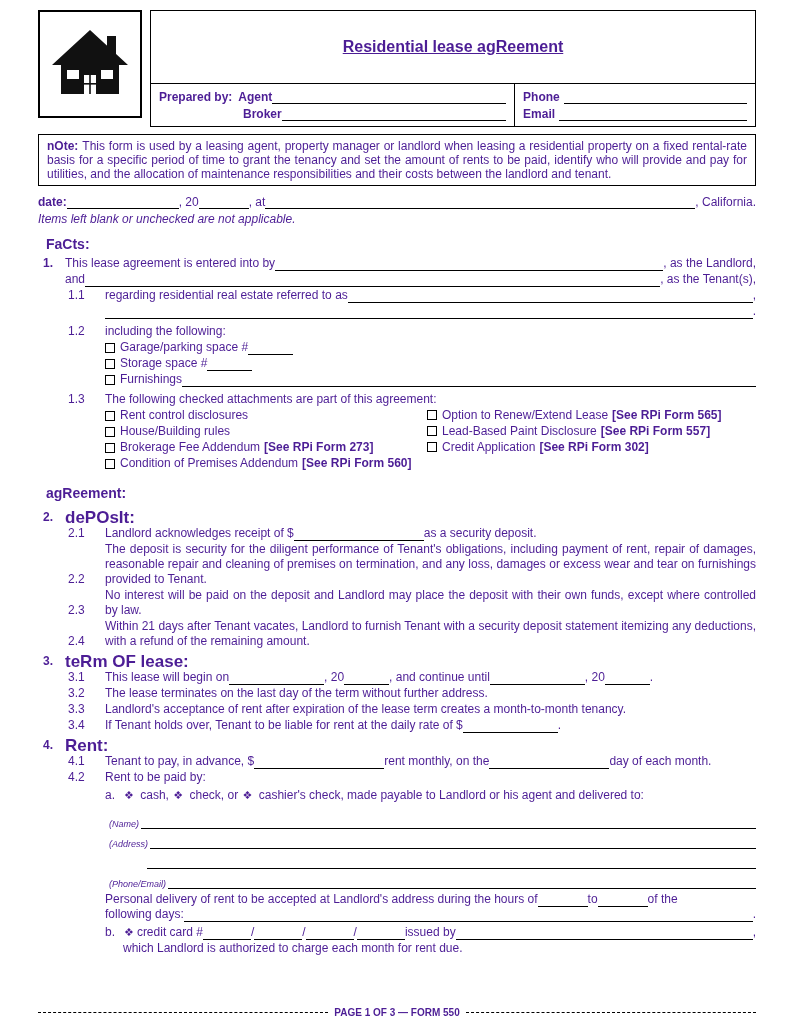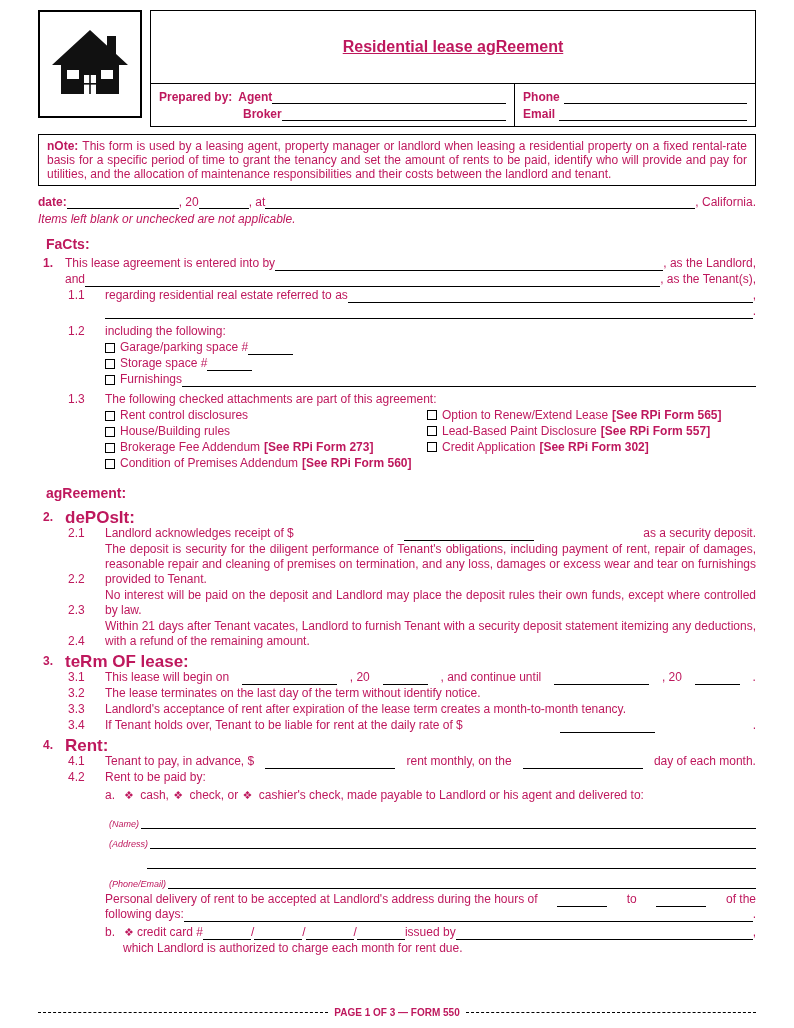--- a/index.html
+++ b/index.html
@@ -1,22 +1,22 @@
 <!DOCTYPE html>
 <html><head>
 <meta charset="utf-8">
 <style>
   html,body{margin:0;padding:0;background:#e8e8e8;}
   .page{
-    width:794px;height:1028px;box-sizing:border-box;background:#fff;color:#be185d;
+    width:794px;height:1028px;box-sizing:border-box;background:#fff;color:#4c1d95;
     font-family:"Liberation Sans",sans-serif;font-size:12px;position:relative;
     padding:10px 38px 0 38px;margin:0 auto;overflow:hidden;
   }
   .b{font-weight:bold;}
-  .row{display:flex;align-items:flex-end;justify-content:space-between;}
+  .row{display:flex;align-items:flex-end;}
   .grow{flex:1;}
   .bl{border-bottom:1px solid #000;height:4px;flex:none;display:inline-block;}
   .bl.grow{flex:1;}
   .w45{width:45px;}.w48{width:48px;}.w50{width:50px;}.w95{width:95px;}
   .w112{width:112px;}.w120{width:120px;}.w130{width:130px;}
 
   
   .header{display:flex;gap:8px;}
   .logo-box{width:100px;height:104px;border:2px solid #000;flex:none;display:flex;align-items:center;justify-content:center;}
   .header-right{flex:1;display:flex;flex-direction:column;}
@@ -245,21 +245,21 @@
       <span class="bl w130"></span>
       <span>as a security deposit.</span>
     </div>
   </div>
   <div class="clause sub">
     <span class="n2">2.2</span>
     <div class="grow just">The deposit is security for the diligent performance of Tenant's obligations, including payment of rent, repair of damages, reasonable repair and cleaning of premises on termination, and any loss, damages or excess wear and tear on furnishings provided to Tenant.</div>
   </div>
   <div class="clause sub">
     <span class="n2">2.3</span>
-    <div class="grow just">No interest will be paid on the deposit and Landlord may place the deposit rules their own funds, except where controlled by law.</div>
+    <div class="grow just">No interest will be paid on the deposit and Landlord may place the deposit with their own funds, except where controlled by law.</div>
   </div>
   <div class="clause sub">
     <span class="n2">2.4</span>
     <div class="grow just">Within 21 days after Tenant vacates, Landlord to furnish Tenant with a security deposit statement itemizing any deductions, with a refund of the remaining amount.</div>
   </div>
 
   <div class="clause" style="margin-top:5px;">
     <span class="n1">3.</span>
     <span class="chead">teRm OF lease:</span>
   </div>
@@ -272,21 +272,21 @@
       <span class="bl w45"></span>
       <span>, and continue until</span>
       <span class="bl w95"></span>
       <span>, 20</span>
       <span class="bl w45"></span>
       <span>.</span>
     </div>
   </div>
   <div class="clause sub">
     <span class="n2">3.2</span>
-    <div class="grow">The lease terminates on the last day of the term without identify notice.</div>
+    <div class="grow">The lease terminates on the last day of the term without further address.</div>
   </div>
   <div class="clause sub">
     <span class="n2">3.3</span>
     <div class="grow">Landlord's acceptance of rent after expiration of the lease term creates a month-to-month tenancy.</div>
   </div>
   <div class="clause sub">
     <span class="n2">3.4</span>
     <div class="row grow">
       <span>If Tenant holds over, Tenant to be liable for rent at the daily rate of $</span>
       <span class="bl w95"></span>

